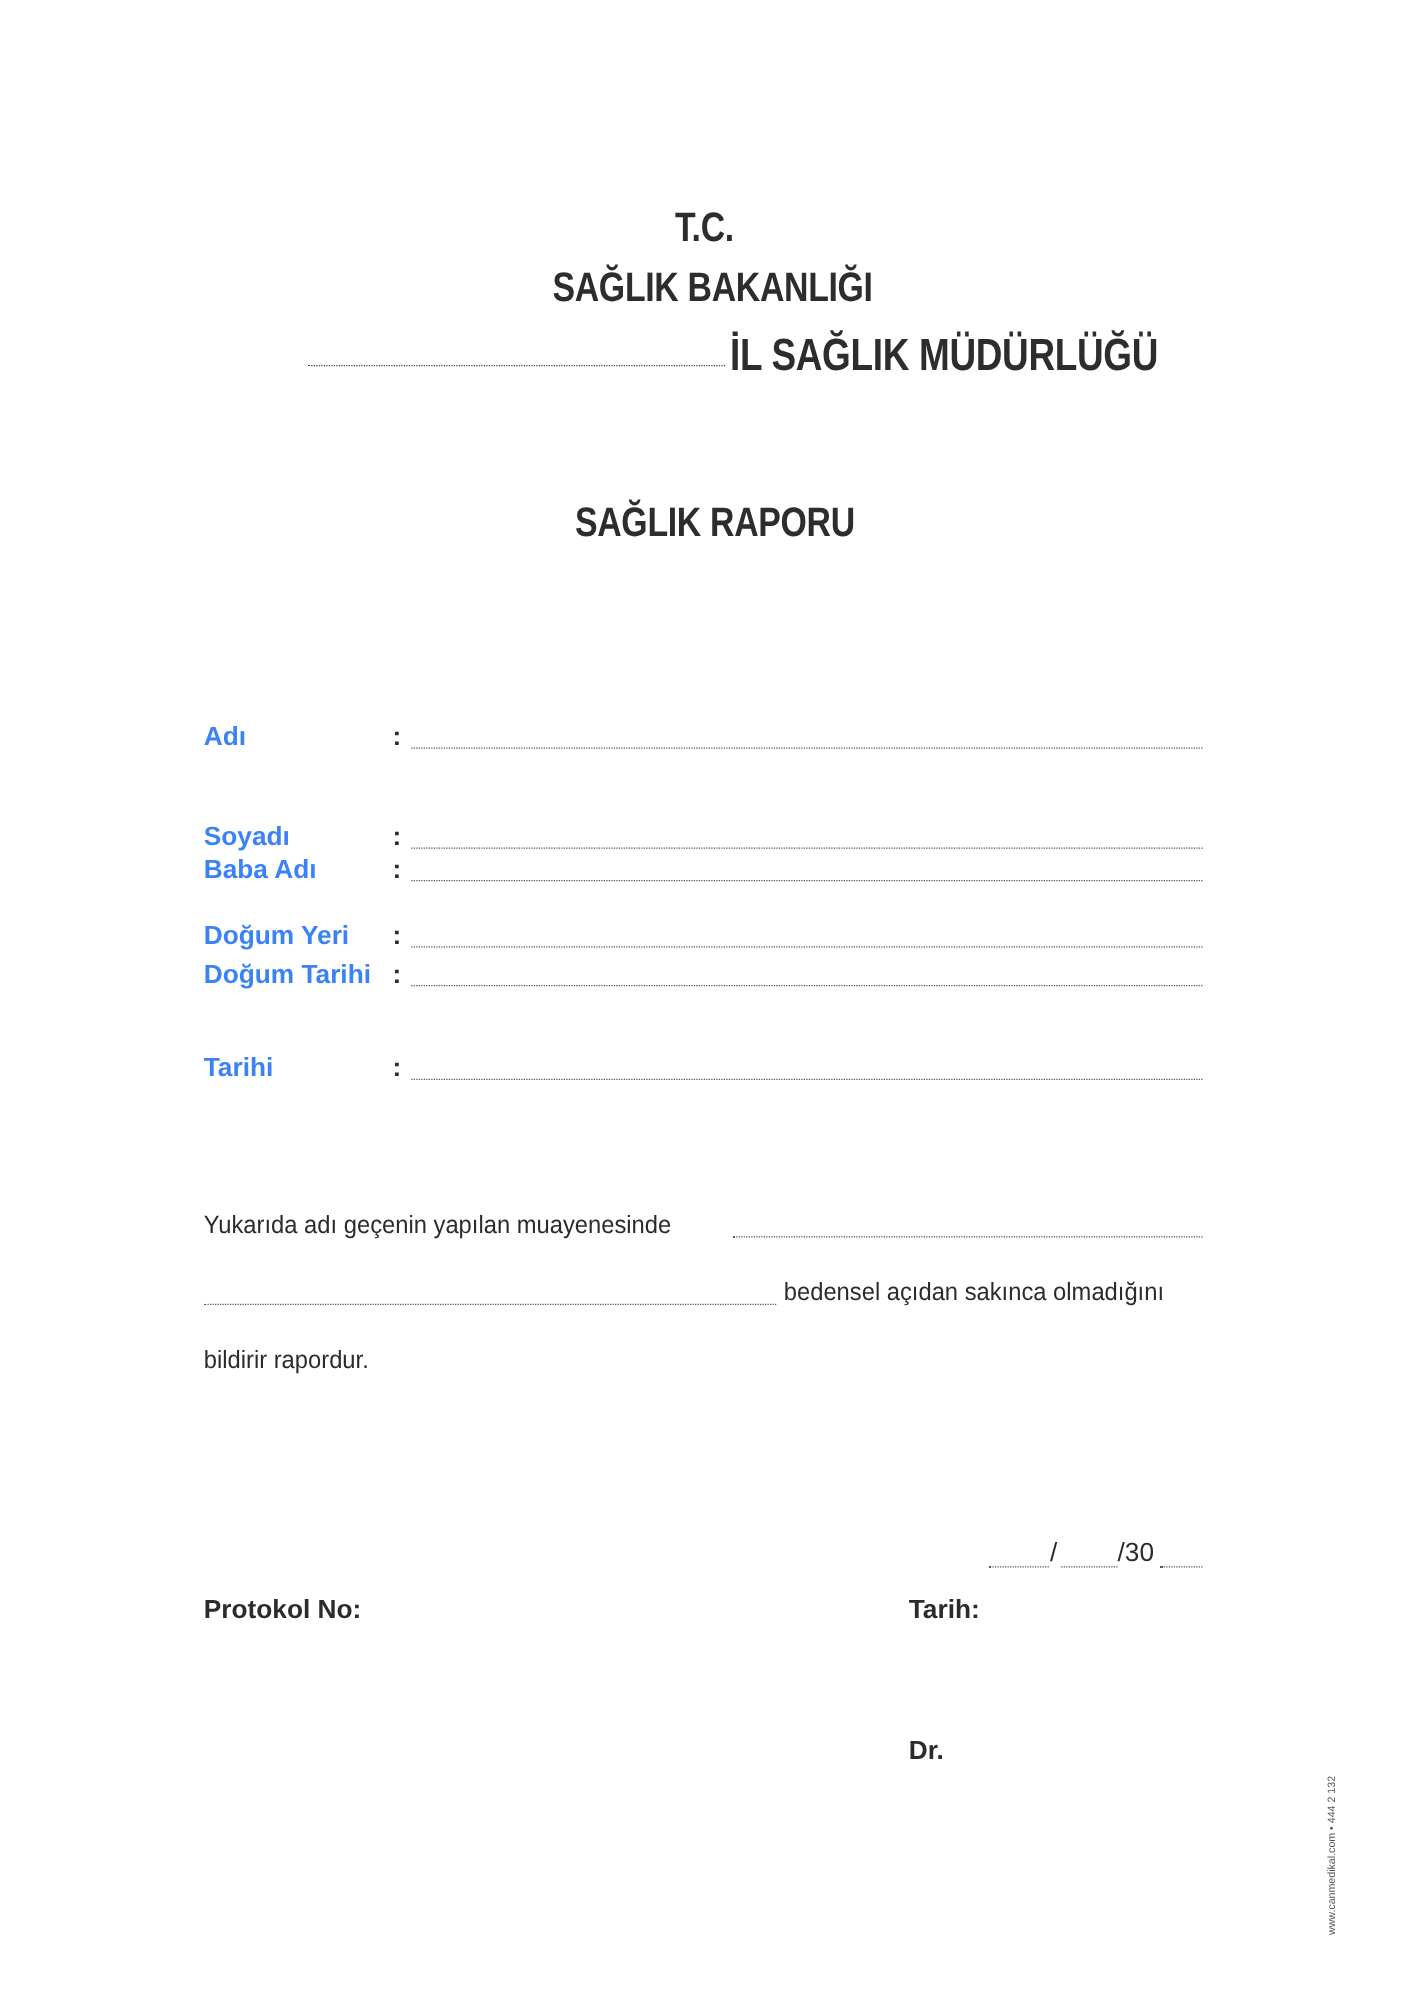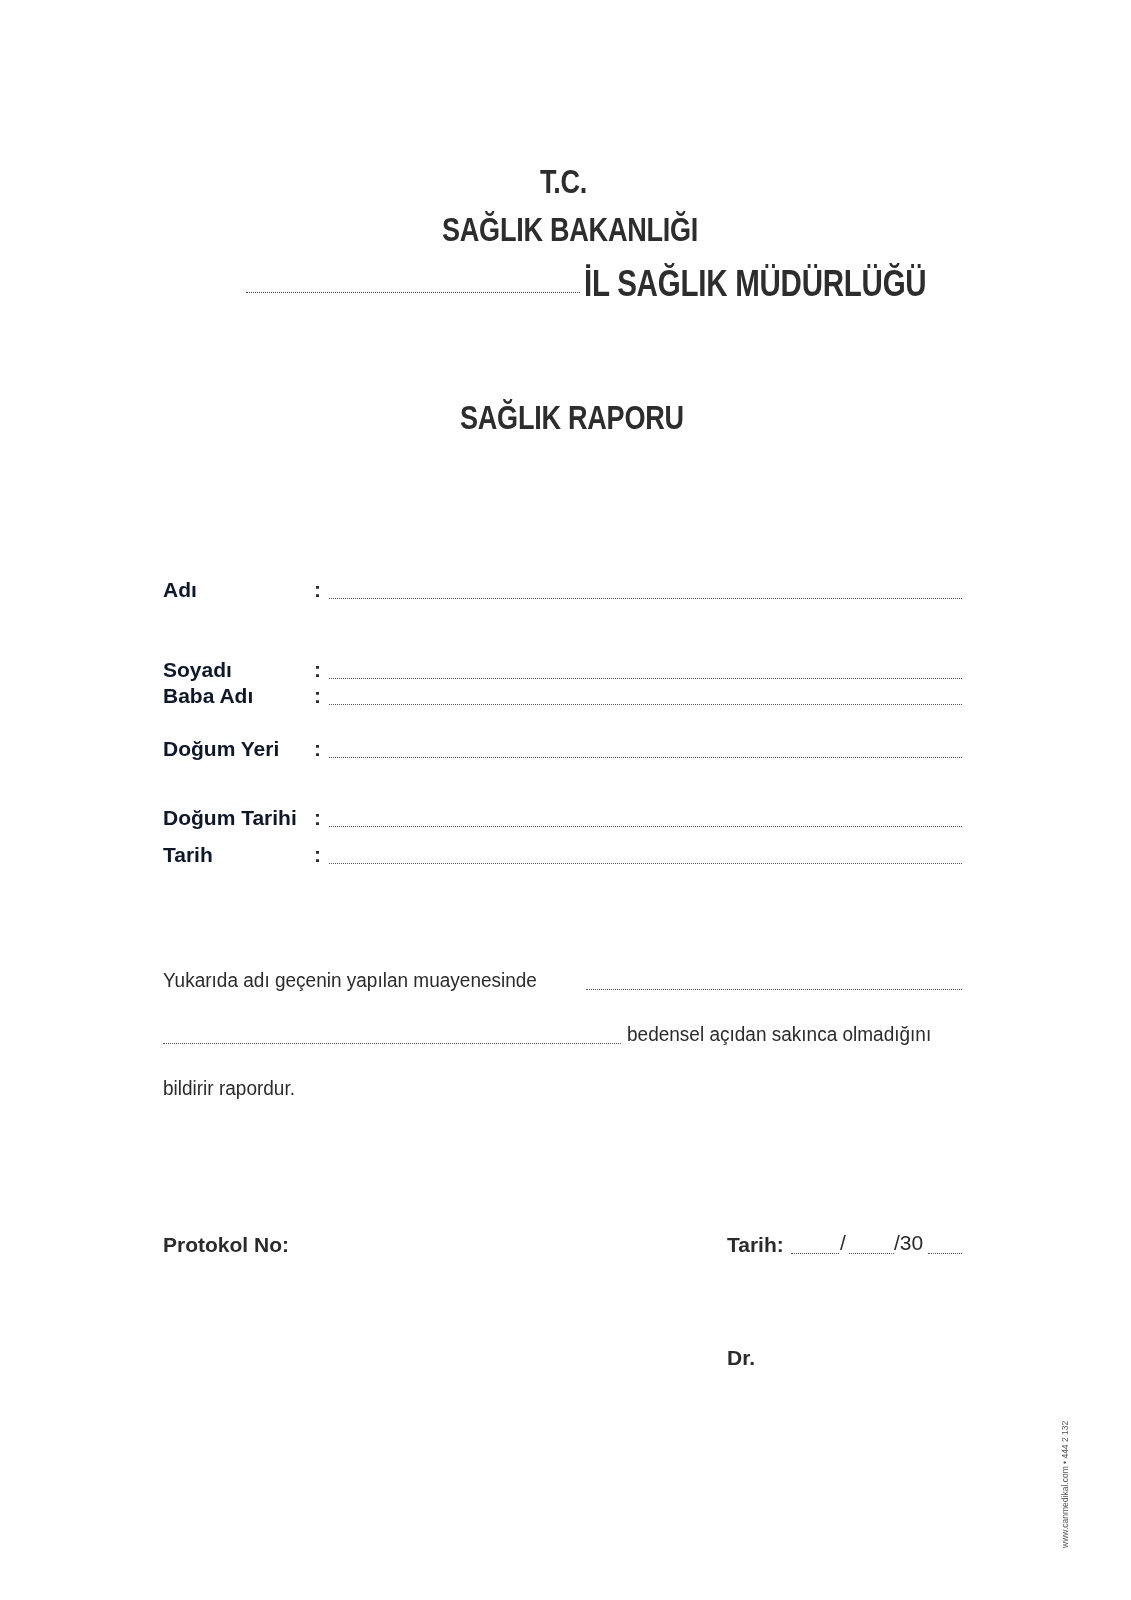--- a/index.html
+++ b/index.html
@@ -32,21 +32,21 @@
       border-bottom: 1.5px dotted #444;
     }
     #directorate { left: 584px; top: 263px; font-size: 36px; }
     #title { left: 460px; top: 399px; font-size: 33px; }
 
     .field-row {
       position: absolute; left: 163px; width: 800px; height: 30px;
     }
     .field-label {
       position: absolute; left: 0; top: 0;
-      font-size: 21px; font-weight: bold; color: #0f172a;
+      font-size: 21px; font-weight: bold; color: #3b82f6;
       white-space: nowrap;
     }
     .field-colon {
       position: absolute; left: 151px; top: 0;
       font-size: 21px; font-weight: bold; color: #2b2b2b;
     }
     .field-dots {
       position: absolute; left: 166px; top: 20px; width: 633px;
       border-bottom: 1.5px dotted #555;
     }
@@ -58,21 +58,21 @@
     }
     .dotline { position: absolute; border-bottom: 1.5px dotted #555; }
 
     #line1-text { left: 163px; top: 969px; }
     #line1-dots { left: 586px; top: 989px; width: 376px; }
     #line2-dots { left: 163px; top: 1043px; width: 458px; }
     #line2-text { left: 627px; top: 1023px; }
     #line3-text { left: 163px; top: 1077px; }
 
     .bold-label {
-      position: absolute; font-size: 21px; font-weight: bold; color: #2b2b2b; white-space: nowrap;
+      position: absolute; font-size: 21px; font-weight: bold; color: #2b2b2b; white-space: nowrap; margin-top: 43px;
     }
     #protokol { left: 163px; top: 1233px; }
     #tarih-label { left: 727px; top: 1233px; }
     #tarih-d1 { left: 791px; top: 1253px; width: 48px; }
     #tarih-s1 { left: 840px; top: 1231px; font-size: 21px; position: absolute; color: #2b2b2b; }
     #tarih-d2 { left: 849px; top: 1253px; width: 45px; }
     #tarih-s2 { left: 894px; top: 1231px; font-size: 21px; position: absolute; color: #2b2b2b; }
     #tarih-d3 { left: 928px; top: 1253px; width: 34px; }
     #dr { left: 727px; top: 1346px; }
 
@@ -110,27 +110,27 @@
   <div class="field-row" style="top:684px;text-align:center;">
     <span class="field-label">Baba Adı</span>
     <span class="field-colon">:</span>
     <span class="field-dots"></span>
   </div>
   <div class="field-row" style="top:737px;">
     <span class="field-label">Doğum Yeri</span>
     <span class="field-colon">:</span>
     <span class="field-dots"></span>
   </div>
-  <div class="field-row" style="top:806px;">
+  <div class="field-row" style="top:768px;">
     <span class="field-label">Doğum Tarihi</span>
     <span class="field-colon">:</span>
     <span class="field-dots"></span>
   </div>
   <div class="field-row" style="top:843px;">
-    <span class="field-label">Tarih</span>
+    <span class="field-label">Tarihi</span>
     <span class="field-colon">:</span>
     <span class="field-dots"></span>
   </div>
 
   <div class="body-text" id="line1-text">Yukarıda adı geçenin yapılan muayenesinde</div>
   <div class="dotline" id="line1-dots"></div>
   <div class="dotline" id="line2-dots"></div>
   <div class="body-text" id="line2-text">bedensel açıdan sakınca olmadığını</div>
   <div class="body-text" id="line3-text">bildirir rapordur.</div>
 

